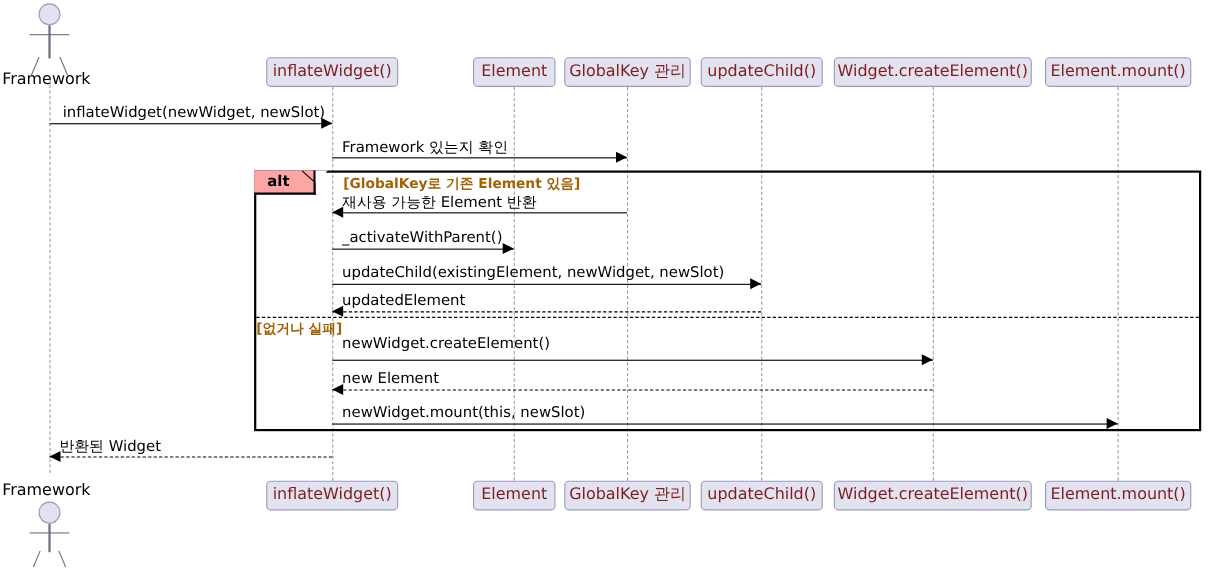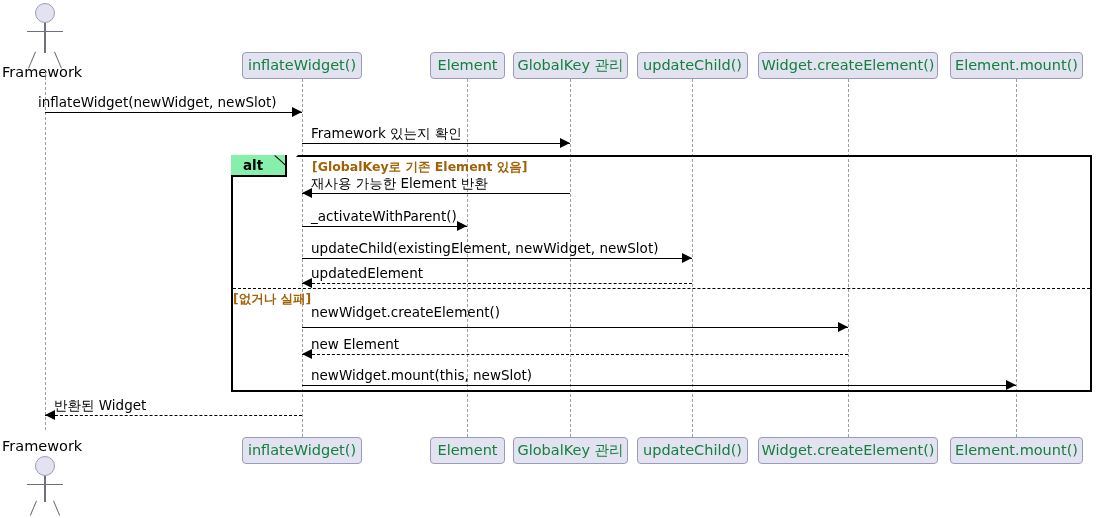--- a/index.html
+++ b/index.html
@@ -17,21 +17,21 @@
   }
   .lifeline.actorline { border-left:1px dashed #A0A0A0; }
 
   
   .pbox {
     position:absolute;
     box-sizing:border-box;
     background:#E2E2F0;
     border:1px solid #9A9ABA;
     border-radius:4px;
-    color:#15803d;
+    color:#7f1d1d;
     font-size:14.5px;
     line-height:25px;
     height:27px;
     text-align:center;
     white-space:nowrap;
   }
 
   
   .actor { position:absolute; }
   .actor-head {
@@ -68,21 +68,21 @@
     position:absolute;
     box-sizing:border-box;
     border:2px solid #000;
     background:transparent;
   }
   .frame-tab {
     position:absolute;
     box-sizing:border-box;
     border-right:2px solid #000;
     border-bottom:2px solid #000;
-    background:#86efac;
+    background:#fca5a5;
     font-size:13.5px; font-weight:bold;
     padding-left:12px; line-height:20px;
     height:22px;
   }
   .frame-tab-corner {
     position:absolute;
     width:0; height:0;
     border-top:11px solid #fff;
     border-right:11px solid transparent;
   }
@@ -150,21 +150,21 @@
   <div class="pbox" style="left:242px; top:437px; width:120px;">inflateWidget()</div>
   <div class="pbox" style="left:430px; top:437px; width:75px;">Element</div>
   <div class="pbox" style="left:513px; top:437px; width:115px;">GlobalKey 관리</div>
   <div class="pbox" style="left:637px; top:437px; width:111px;">updateChild()</div>
   <div class="pbox" style="left:758px; top:437px; width:180px;">Widget.createElement()</div>
   <div class="pbox" style="left:950px; top:437px; width:133px;">Element.mount()</div>
 
   <div id="messages">
       <div class="msg-line" style="left: 45px; top: 112px; width: 257px;"></div>
       <div class="arrow right" style="top: 107px; left: 292px;"></div>
-      <div class="msg-label" style="top: 94px; left: 38px;">inflateWidget(newWidget, newSlot)</div>
+      <div class="msg-label" style="top: 94px; left: 57px;">inflateWidget(newWidget, newSlot)</div>
       <div class="msg-line" style="left: 302px; top: 143px; width: 268px;"></div>
       <div class="arrow right" style="top: 138px; left: 560px;"></div>
       <div class="msg-label" style="top: 125px; left: 311px;">Framework 있는지 확인</div>
       <div class="msg-line" style="left: 302px; top: 193px; width: 268px;"></div>
       <div class="arrow left" style="top: 188px; left: 302px;"></div>
       <div class="msg-label" style="top: 175px; left: 311px;">재사용 가능한 Element 반환</div>
       <div class="msg-line" style="left: 302px; top: 226px; width: 165px;"></div>
       <div class="arrow right" style="top: 221px; left: 457px;"></div>
       <div class="msg-label" style="top: 208px; left: 311px;">_activateWithParent()</div>
       <div class="msg-line" style="left: 302px; top: 258px; width: 390px;"></div>

